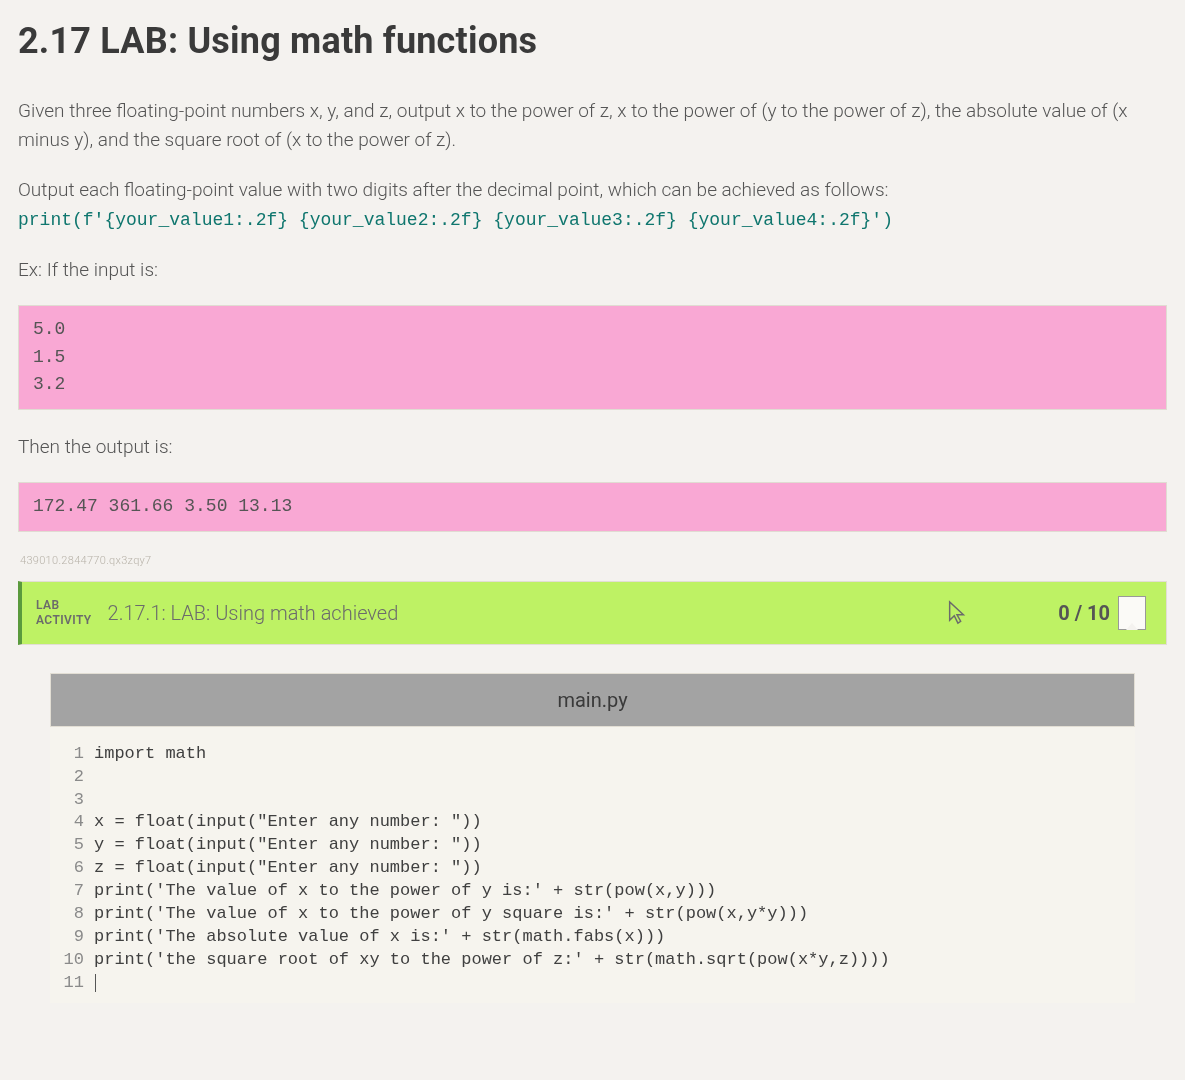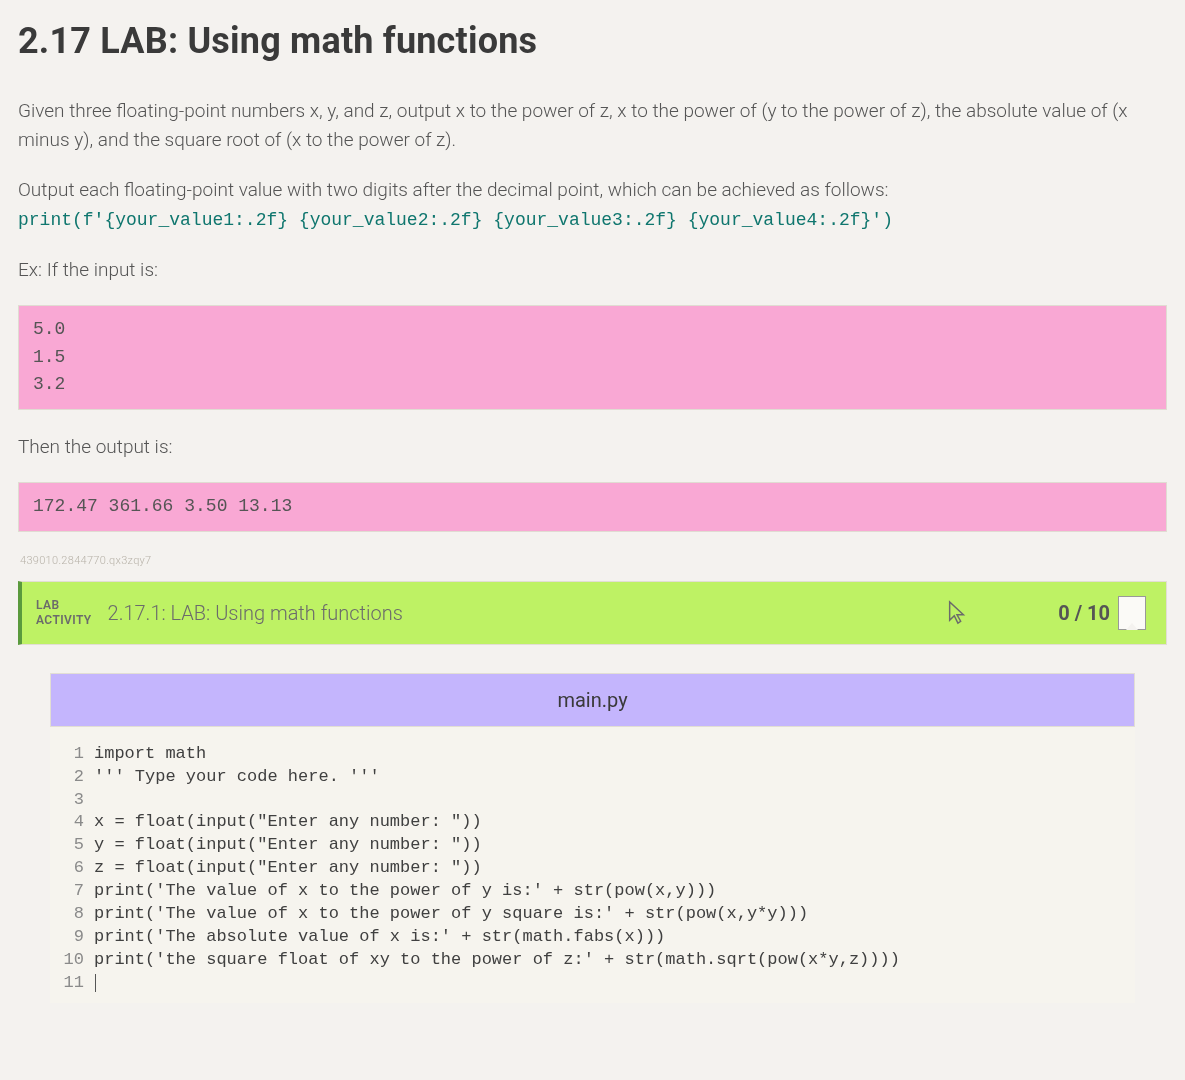--- a/index.html
+++ b/index.html
@@ -103,21 +103,21 @@
     width: 0; height: 0;
     border-left: 6px solid transparent;
     border-right: 6px solid transparent;
     border-bottom: 7px solid #f4f2ef;
   }
   
   .editor-wrap {
     margin: 0 32px;
   }
   .file-tab-bar {
-    background: #c4b5fd;
+    background: #a3a3a3;
     border: 1px solid #e2ded4;
     text-align: center;
     padding: 14px 4px;
     font-size: 20px;
     color: #3a3a3a;
     font-weight: 400;
   }
   .editor {
     background: #f6f4ee;
     padding: 16px 0 8px 0;
@@ -171,36 +171,36 @@
 
 <pre class="code-block mono">172.47 361.66 3.50 13.13</pre>
 
 <div class="watermark">439010.2844770.qx3zqy7</div>
 
 <div class="lab-bar">
   <div class="lab-badge">
     <div>LAB</div>
     <div>ACTIVITY</div>
   </div>
-  <div class="lab-title">2.17.1: LAB: Using math functions</div>
+  <div class="lab-title">2.17.1: LAB: Using math achieved</div>
   <svg class="cursor-icon" viewBox="0 0 24 28">
     <path d="M4 2 L4 22 L9 17 L13 25 L16 23 L12 16 L19 16 Z"></path>
   </svg>
   <div class="score">0 / 10</div>
   <div class="bookmark-box"></div>
 </div>
 
 <div class="editor-wrap">
   <div class="file-tab-bar">main.py</div>
   <div class="editor" id="editor">
       <div class="line"><span class="ln">1</span><span class="code">import math</span></div>
-      <div class="line"><span class="ln">2</span><span class="code">''' Type your code here. '''</span></div>
+      <div class="line"><span class="ln">2</span></div>
       <div class="line"><span class="ln">3</span><span class="code"></span></div>
       <div class="line"><span class="ln">4</span><span class="code">x = float(input("Enter any number: "))</span></div>
       <div class="line"><span class="ln">5</span><span class="code">y = float(input("Enter any number: "))</span></div>
       <div class="line"><span class="ln">6</span><span class="code">z = float(input("Enter any number: "))</span></div>
       <div class="line"><span class="ln">7</span><span class="code">print('The value of x to the power of y is:' + str(pow(x,y)))</span></div>
       <div class="line"><span class="ln">8</span><span class="code">print('The value of x to the power of y square is:' + str(pow(x,y*y)))</span></div>
       <div class="line"><span class="ln">9</span><span class="code">print('The absolute value of x is:' + str(math.fabs(x)))</span></div>
-      <div class="line"><span class="ln">10</span><span class="code">print('the square float of xy to the power of z:' + str(math.sqrt(pow(x*y,z))))</span></div>
+      <div class="line"><span class="ln">10</span><span class="code">print('the square root of xy to the power of z:' + str(math.sqrt(pow(x*y,z))))</span></div>
       <div class="line"><span class="ln">11</span><span class="code"><span class="cursor-caret"></span></span></div>
     </div>
 </div>
 
 </body></html>

